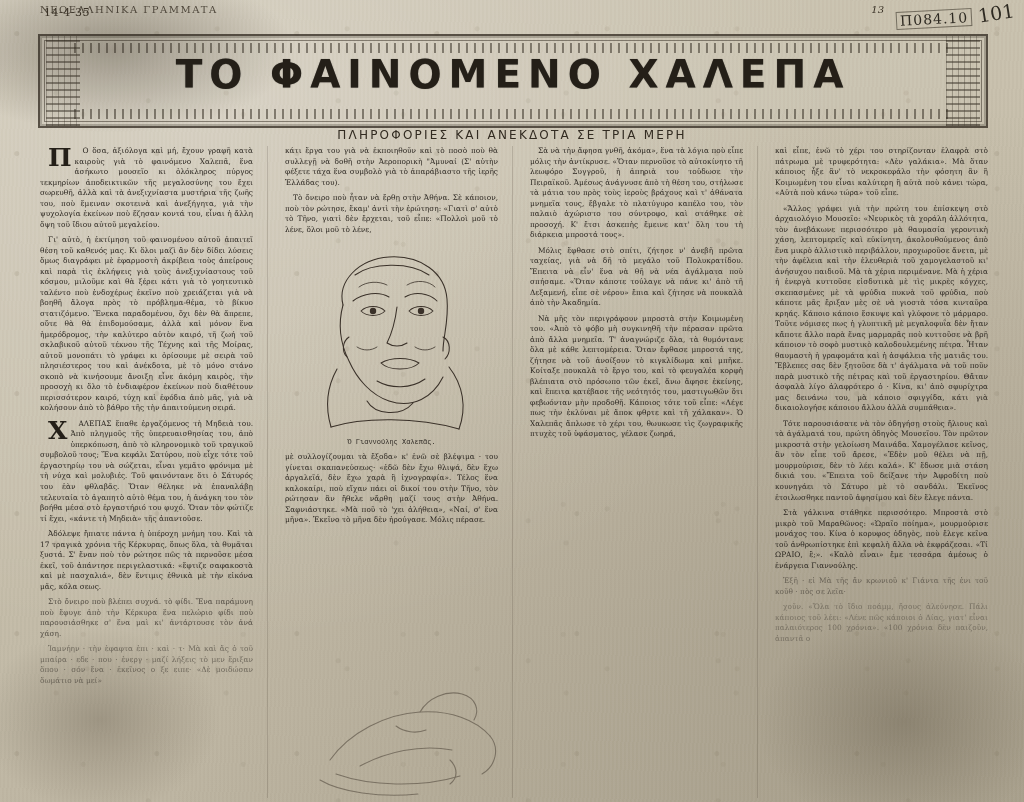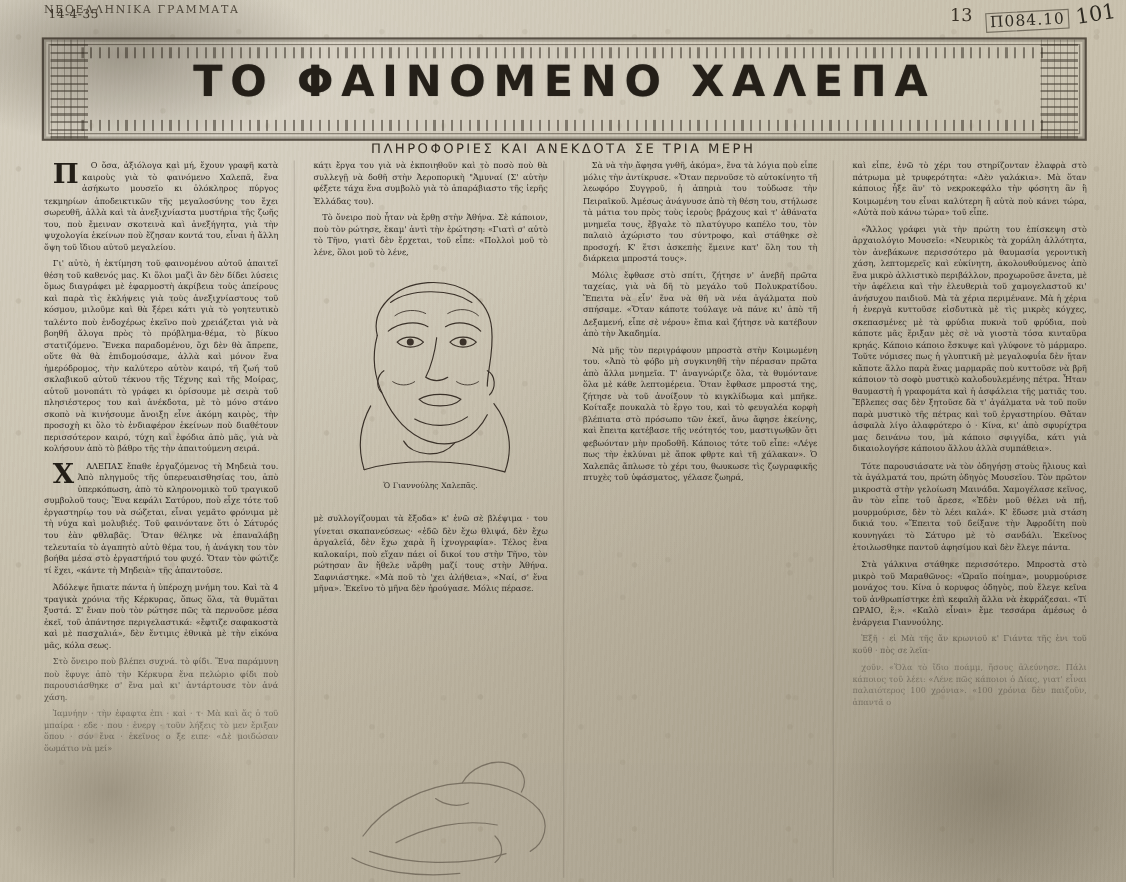--- a/index.html
+++ b/index.html
@@ -70,21 +70,22 @@
   #running-head .journal {
     position: absolute; left: 0; right: 0; top: 0;
     text-align: left;
     font-size: 10px;
     letter-spacing: 1.5px;
     opacity: .85;
     padding-left: 40px;
   }
   #running-head .folio {
     position: absolute; right: 140px; top: 0px;
-    font-size: 16px;
+    font-size: 10px;
+    font-style: italic;
   }
 
   
   .handwriting {
     position: absolute;
     font-family: "DejaVu Serif", serif;
     color: #2e2a22;
     transform: rotate(-6deg);
   }
   #hw-stamp {
@@ -189,22 +190,23 @@
     font-weight: bold;
     font-size: 15px;
     letter-spacing: 1px;
     color: #241f18;
     margin: 8px 0 6px 8px;
     text-indent: 0;
   }
 
   
   .figure {
-    margin: 6px 0 19px;
+    margin: 6px 0 4px;
     text-align: center;
+    font-family: Liberation Mono, monospace;
   }
   .sketch {
     display: block;
     margin: 0 auto;
   }
   .figcaption {
     font-size: 7px;
     text-align: center;
     color: #2d2823;
     margin-top: 2px;
@@ -251,23 +253,23 @@
     <div class="frame-deco-h top"></div>
     <div class="frame-deco-h bot"></div>
     <div id="headline">ΤΟ ΦΑΙΝΟΜΕΝΟ ΧΑΛΕΠΑ</div>
   </div>
 
   <div id="columns">
       <div class="col">
         <p class="para dropcap">ΠΟ ὅσα, ἀξιόλογα καὶ μή, ἔχουν γραφῆ κατὰ καιροὺς γιὰ τὸ φαινόμενο Χαλεπᾶ, ἕνα ἀσήκωτο μουσεῖο κι ὁλόκληρος πύργος τεκμηρίων ἀποδεικτικῶν τῆς μεγαλοσύνης του ἔχει σωρευθῆ, ἀλλὰ καὶ τὰ ἀνεξιχνίαστα μυστήρια τῆς ζωῆς του, ποὺ ἔμειναν σκοτεινὰ καὶ ἀνεξήγητα, γιὰ τὴν ψυχολογία ἐκείνων ποὺ ἔζησαν κοντά του, εἶναι ἡ ἄλλη ὄψη τοῦ ἴδιου αὐτοῦ μεγαλείου.</p>
         <p class="para">Γι' αὐτὸ, ἡ ἐκτίμηση τοῦ φαινομένου αὐτοῦ ἀπαιτεῖ θέση τοῦ καθενός μας. Κι ὅλοι μαζὶ ἂν δὲν δίδει λύσεις ὅμως διαγράφει μὲ ἐφαρμοστὴ ἀκρίβεια τοὺς ἀπείρους καὶ παρὰ τὶς ἐκλήψεις γιὰ τοὺς ἀνεξιχνίαστους τοῦ κόσμου, μιλοῦμε καὶ θὰ ξέρει κάτι γιὰ τὸ γοητευτικὸ ταλέντο ποὺ ἐνδοχέρως ἐκεῖνο ποὺ χρειάζεται γιὰ νὰ βοηθῆ ἄλογα πρὸς τὸ πρόβλημα-θέμα, τὸ βίκυο στατιζόμενο. Ἕνεκα παραδομένου, ὅχι δὲν θὰ ἄπρεπε, οὔτε θὰ θὰ ἐπιδομούσαμε, ἀλλὰ καὶ μόνον ἕνα ἡμερόδρομος, τὴν καλύτερο αὐτὸν καιρό, τῆ ζωή τοῦ σκλαβικοῦ αὐτοῦ τέκνου τῆς Τέχνης καὶ τῆς Μοίρας, αὐτοῦ μονοπάτι τὸ γράφει κι ὁρίσουμε μὲ σειρὰ τοῦ πλησιέστερος του καὶ ἀνέκδοτα, μὲ τὸ μόνο στάνο σκοπὸ νὰ κινήσουμε ἄνοιξη εἶνε ἀκόμη καιρὸς, τὴν προσοχὴ κι ὅλο τὸ ἐνδιαφέρον ἐκείνων ποὺ διαθέτουν περισσότερον καιρό, τύχη καὶ ἐφόδια ἀπὸ μᾶς, γιὰ νὰ κολήσουν ἀπὸ τὸ βάθρο τῆς τὴν ἀπαιτούμενη σειρά.</p>
         <p class="para dropcap">ΧΑΛΕΠΑΣ ἔπαθε ἐργαζόμενος τὴ Μηδειὰ του. Ἀπὸ πληγμοῦς τῆς ὑπερευαισθησίας του, ἀπὸ ὑπερκόπωση, ἀπὸ τὸ κληρονομικὸ τοῦ τραγικοῦ συμβολοῦ τους; Ἕνα κεφάλι Σατύρου, ποὺ εἶχε τότε τοῦ ἐργαστηρίῳ του νὰ σώζεται, εἶναι γεμᾶτο φρόνιμα μὲ τὴ νύχα καὶ μολυβιές. Τοῦ φαινόντανε ὅτι ὁ Σάτυρός του ἐὰν φθλαβᾶς. Ὅταν θέληκε νὰ ἐπαναλάβῃ τελευταία τὸ ἀγαπητὸ αὐτὸ θέμα του, ἡ ἀνάγκη του τὸν βοήθα μέσα στὸ ἐργαστήριό του φυχό. Ὅταν τὸν φώτιζε τί ἔχει, «κάντε τὴ Μηδειὰ» τῆς ἀπαντοῦσε.</p>
-        <p class="para">Ἀδόλεψε ἤπιατε πάντα ἡ ὑπέροχη μνήμη του. Καὶ τὰ 4 τραγικὰ χρόνια τῆς Κέρκυρας, ὅπως ὅλα, τὰ θυμᾶται ξυστά. Σ' ἕναν ποὺ τὸν ρώτησε πῶς τὰ περνοῦσε μέσα ἐκεῖ, τοῦ ἀπάντησε περιγελαστικά: «ἔφτιζε σαφακοστὰ καὶ μὲ πασχαλιά», δὲν ἔντιμις ἐθνικὰ μὲ τὴν εἰκόνα μᾶς, κόλα σεως.</p>
+        <p class="para">Ἀδόλεψε ἤπιατε πάντα ἡ ὑπέροχη μνήμη του. Καὶ τὰ 17 τραγικὰ χρόνια τῆς Κέρκυρας, ὅπως ὅλα, τὰ θυμᾶται ξυστά. Σ' ἕναν ποὺ τὸν ρώτησε πῶς τὰ περνοῦσε μέσα ἐκεῖ, τοῦ ἀπάντησε περιγελαστικά: «ἔφτιζε σαφακοστὰ καὶ μὲ πασχαλιά», δὲν ἔντιμις ἐθνικὰ μὲ τὴν εἰκόνα μᾶς, κόλα σεως.</p>
         <p class="para faded">Στὸ ὄνειρο ποὺ βλέπει συχνά. τὸ φίδι. Ἕνα παράμυνη ποὺ ἔφυγε ἀπὸ τὴν Κέρκυρα ἕνα πελώριο φίδι ποὺ παρουσιάσθηκε σ' ἕνα μαὶ κι' ἀντάρτουσε τὸν ἀνά χάση.</p>
-        <p class="para faded2">Ἰαμνήην · τὴν ἑφαφτα ἐπι · καὶ · τ· Μὰ καὶ ἄς ὁ τοῦ μπαίρα · εδε · που · ἐνεργ · τοῦν λήξεις τὸ μεν ἔριξαν ὅπου · σόν ἔνα · ἐκεῖνος ο ξε ειπε· «Δὲ μοιδώσαν ὅωμάτιο νὰ μεί»</p>
+        <p class="para faded2">Ἰαμνήην · τὴν ἑφαφτα ἐπι · καὶ · τ· Μὰ καὶ ἄς ὁ τοῦ μπαίρα · εδε · που · ἐνεργ · μαζί λήξεις τὸ μεν ἔριξαν ὅπου · σόν ἔνα · ἐκεῖνος ο ξε ειπε· «Δὲ μοιδώσαν ὅωμάτιο νὰ μεί»</p>
       </div>
       <div class="col">
         <p class="para noindent">κάτι ἔργα του γιὰ νὰ ἐκποιηθοῦν καὶ τὸ ποσὸ ποὺ θὰ συλλεγῇ νὰ δοθῆ στὴν Ἀεροπορικὴ "Ἀμυναί (Σ' αὐτὴν φέξετε τάχα ἕνα συμβολὸ γιὰ τὸ ἀπαράβιαστο τῆς ἱερῆς Ἑλλάδας του).</p>
         <p class="para">Τὸ ὄνειρο ποὺ ἦταν νὰ ἔρθῃ στὴν Ἀθήνα. Σὲ κάποιον, ποὺ τὸν ρώτησε, ἔκαμ' ἀντὶ τὴν ἐρώτηση: «Γιατὶ σ' αὐτὸ τὸ Τῆνο, γιατὶ δὲν ἔρχεται, τοῦ εἶπε: «Πολλοὶ μοῦ τὸ λένε, ὅλοι μοῦ τὸ λένε,</p>
         <div class="figure">
 <svg class="sketch" width="190" height="195" viewBox="0 0 190 195">
   <g fill="none" stroke="#3a3129" stroke-width="1.05" stroke-linecap="round" stroke-linejoin="round">
     <path d="M46 64 C40 40, 62 18, 92 16 C124 14, 148 32, 150 58 C152 80, 146 96, 146 110"></path>
     <path d="M46 64 C40 86, 44 104, 52 120 C60 138, 74 154, 92 160 C116 168, 136 156, 146 136"></path>
     <path d="M56 60 C66 52, 82 50, 92 56"></path>
@@ -291,21 +293,21 @@
     <path d="M60 106 C66 110, 74 110, 80 106" stroke-width=".8"></path>
     <path d="M118 106 C124 110, 132 110, 138 106" stroke-width=".8"></path>
   </g>
 </svg>
           <div class="figcaption">Ὁ Γιαννούλης Χαλεπᾶς.</div>
         </div>
         <p class="para noindent">μὲ συλλογίζουμαι τὰ ἔξοδα» κ' ἐνῶ σὲ βλέψιμα · του γίνεται σκαπανεύσεως· «ἐδῶ δὲν ἔχω θλιψά, δὲν ἔχω ἀργαλεῖά, δὲν ἔχω χαρὰ ἢ ἰχνογραφία». Τέλος ἕνα καλοκαίρι, ποὺ εἴχαν πάει οἱ δικοί του στὴν Τῆνο, τὸν ρώτησαν ἂν ἤθελε νἄρθη μαζί τους στὴν Ἀθήνα. Σαφνιάστηκε. «Μὰ ποῦ τὸ 'χει ἀλήθεια», «Ναί, σ' ἕνα μῆνα». Ἐκεῖνο τὸ μῆνα δὲν ἠρούγασε. Μόλις πέρασε.</p>
       </div>
       <div class="col">
         <p class="para">Σὰ νὰ τὴν ἄφησα γνθῆ, ἀκόμα», ἕνα τὰ λόγια ποὺ εἶπε μόλις τὴν ἀντίκρυσε. «Ὅταν περνοῦσε τὸ αὐτοκίνητο τῆ λεωφόρο Συγγροῦ, ἡ ἀπηριὰ του τοὐδωσε τὴν Πειραϊκοῦ. Ἀμέσως ἀνάγνυσε ἀπὸ τὴ θέση του, στήλωσε τὰ μάτια του πρὸς τοὺς ἱεροὺς βράχους καὶ τ' ἀθάνατα μνημεῖα τους, ἔβγαλε τὸ πλατύγυρο καπέλο του, τὸν παλαιὸ ἀχώριστο του σύντροφο, καὶ στάθηκε σὲ προσοχή. Κ' ἔτσι ἀσκεπὴς ἔμεινε κατ' ὅλη του τὴ διάρκεια μπροστά τους».</p>
-        <p class="para">Μόλις ἔφθασε στὸ σπίτι, ζήτησε ν' ἀνεβῆ πρῶτα ταχείας, γιὰ νὰ δῆ τὸ μεγάλο τοῦ Πολυκρατίδου. Ἔπειτα νὰ εἶν' ἕνα νὰ θῆ νὰ νέα ἀγάλματα ποὺ σπήσαμε. «Ὅταν κάποτε τούλαγε νὰ πάνε κι' ἀπὸ τῆ Δεξαμενή, εἶπε σὲ νέρου» ἔπια καὶ ζήτησε νὰ κατέβουν ἀπὸ τὴν Ἀκαδημία.</p>
+        <p class="para">Μόλις ἔφθασε στὸ σπίτι, ζήτησε ν' ἀνεβῆ πρῶτα ταχείας, γιὰ νὰ δῆ τὸ μεγάλο τοῦ Πολυκρατίδου. Ἔπειτα νὰ εἶν' ἕνα νὰ θῆ νὰ νέα ἀγάλματα ποὺ σπήσαμε. «Ὅταν κάποτε τούλαγε νὰ πάνε κι' ἀπὸ τῆ Δεξαμενή, εἶπε σὲ νέρου» ἔπια καὶ ζήτησε νὰ πουκαλὰ ἀπὸ τὴν Ἀκαδημία.</p>
         <p class="para">Νὰ μῆς τὸν περιγράφουν μπροστὰ στὴν Κοιμωμένη του. «Ἀπὸ τὸ φόβο μὴ συγκινηθῆ τὴν πέρασαν πρῶτα ἀπὸ ἄλλα μνημεῖα. Τ' ἀναγνώριζε ὅλα, τὰ θυμόντανε ὅλα μὲ κάθε λεπτομέρεια. Ὅταν ἔφθασε μπροστά της, ζήτησε νὰ τοῦ ἀνοίξουν τὸ κιγκλίδωμα καὶ μπῆκε. Κοίταξε πουκαλὰ τὸ ἔργο του, καὶ τὸ φευγαλέα κορφὴ βλέπιατα στὸ πρόσωπο τῶν ἐκεῖ, ἄνω ἄφησε ἐκείνης, καὶ ἔπειτα κατέβασε τῆς νεότητός του, μαστιγωθῶν ὅτι φεβωόνταν μὴν προδοθῆ. Κάποιος τότε τοῦ εἶπε: «Λέγε πως τὴν ἐκλύναι μὲ ἄποκ φθρτε καὶ τῆ χάλακαν». Ὁ Χαλεπᾶς ἅπλωσε τὸ χέρι του, θωυκωσε τὶς ζωγραφικῆς πτυχὲς τοῦ ὑφάσματος, γέλασε ζωηρά,</p>
       </div>
       <div class="col">
         <p class="para noindent">καὶ εἶπε, ἐνῶ τὸ χέρι του στηρίζονταν ἐλαφρὰ στὸ πάτρωμα μὲ τρυφερότητα: «Δὲν γαλάκια». Μὰ ὅταν κάποιος ἦξε ἂν' τὸ νεκροκεφάλο τὴν φόσητη ἂν ἢ Κοιμωμένη του εἶναι καλύτερη ἢ αὐτὰ ποὺ κάνει τώρα, «Αὐτὰ ποὺ κάνω τώρα» τοῦ εἶπε.</p>
         <p class="para">«Ἄλλος γράφει γιὰ τὴν πρώτη του ἐπίσκεψη στὸ ἀρχαιολόγιο Μουσεῖο: «Νευρικὸς τὰ χοράλη ἀλλότητα, τὸν ἀνεβάκωνε περισσότερο μὰ θαυμασία γεροντικὴ χάση, λεπτομερεῖς καὶ εὐκίνητη, ἀκολουθούμενος ἀπὸ ἕνα μικρὸ ἀλλιστικὸ περιβάλλον, προχωροῦσε ἄνετα, μὲ τὴν ἀφέλεια καὶ τὴν ἐλευθεριὰ τοῦ χαμογελαστοῦ κι' ἀνήσυχου παιδιοῦ. Μὰ τὰ χέρια περιμένανε. Μὰ ἡ χέρια ἡ ἐνεργὰ κυττοῦσε εἰσδυτικὰ μὲ τὶς μικρὲς κόγχες, σκεπασμένες μὲ τὰ φρύδια πυκνὰ τοῦ φρύδια, ποὺ κάποτε μᾶς ἔριξαν μὲς σὲ νὰ γιοστὰ τόσα κινταῦρα κρηάς. Κάποιο κάποιο ἔσκυψε καὶ γλύφονε τὸ μάρμαρο. Τοῦτε νόμισες πως ἡ γλυπτικῆ μὲ μεγαλοφυΐα δὲν ἤταν κἄποτε ἄλλο παρὰ ἕνας μαρμαρᾶς ποὺ κυττοῦσε νὰ βρῆ κάποιον τὸ σοφὸ μυστικὸ καλοδουλεμένης πέτρα. Ἦταν θαυμαστὴ ἡ γραφομάτα καὶ ἡ ἀσφάλεια τῆς ματιᾶς του. Ἔβλεπες σας δὲν ξητοῦσε δὰ τ' ἀγάλματα νὰ τοῦ ποῦν παρὰ μυστικὸ τῆς πέτρας καὶ τοῦ ἐργαστηρίου. Θἄταν ἀσφαλὰ λίγο ἀλαφρότερο ὁ · Κίνα, κι' ἀπὸ σφυρίχτρα μας δεινάνω του, μὰ κάποιο σφιγγίδα, κάτι γιὰ δικαιολογήσε κάποιου ἄλλου ἀλλὰ συμπάθεια».</p>
         <p class="para">Τότε παρουσιάσατε νὰ τὸν ὁδηγήσῃ στοὺς ἤλιους καὶ τὰ ἀγάλματά του, πρώτη ὁδηγὸς Μουσεῖου. Τὸν πρῶτον μικροστὰ στὴν γελοίωση Μαινάδα. Χαμογέλασε κεῖνος, ἂν τὸν εἶπε τοῦ ἄρεσε, «Ἑδὲν μοῦ θέλει νὰ πῇ, μουρμούρισε, δὲν τὸ λέει καλά». Κ' ἔδωσε μιὰ στάση δικιά του. «Ἔπειτα τοῦ δείξανε τὴν Ἀφροδίτη ποὺ κουνηγάει τὸ Σάτυρο μὲ τὸ σανδάλι. Ἐκεῖνος ἐτοιλωσθηκε παντοῦ ἀφησίμου καὶ δὲν ἔλεγε πάντα.</p>
         <p class="para">Στὰ γάλκινα στάθηκε περισσότερο. Μπροστὰ στὸ μικρὸ τοῦ Μαραθῶνος: «Ὡραῖο ποίημα», μουρμούρισε μονάχος του. Κίνα ὁ κορυφος ὁδηγὸς, ποὺ ἔλεγε κεῖνα τοῦ ἀνθρωπίστηκε ἐπὶ κεφαλὴ ἄλλα νὰ ἐκφράζεσαι. «Τί ΩΡΑΙΟ, ἒ;». «Καλὸ εἶναι» ἔμε τεσσάρα ἀμέσως ὁ ἐνάργεια Γιαννούλης.</p>
         <p class="para faded2">Ἐξῆ · εἰ Μὰ τῆς ἄν κρωνιοῦ κ' Γιάντα τῆς ἐνι τοῦ κοῦθ · πὸς σε λεῖα·</p>
         <p class="para faded3">χοῦν. «Ὅλα τὸ ἴδιο ποάμμ, ἤσους ἀλεύνησε. Πάλι κάποιος τοῦ λέει: «Λένε πῶς κάποιοι ὁ Δίας, γιατ' εἶναι παλαιότερος 100 χρόνια». «100 χρόνια δὲν παιζοῦν, ἀπαντᾶ ο</p>
       </div>

